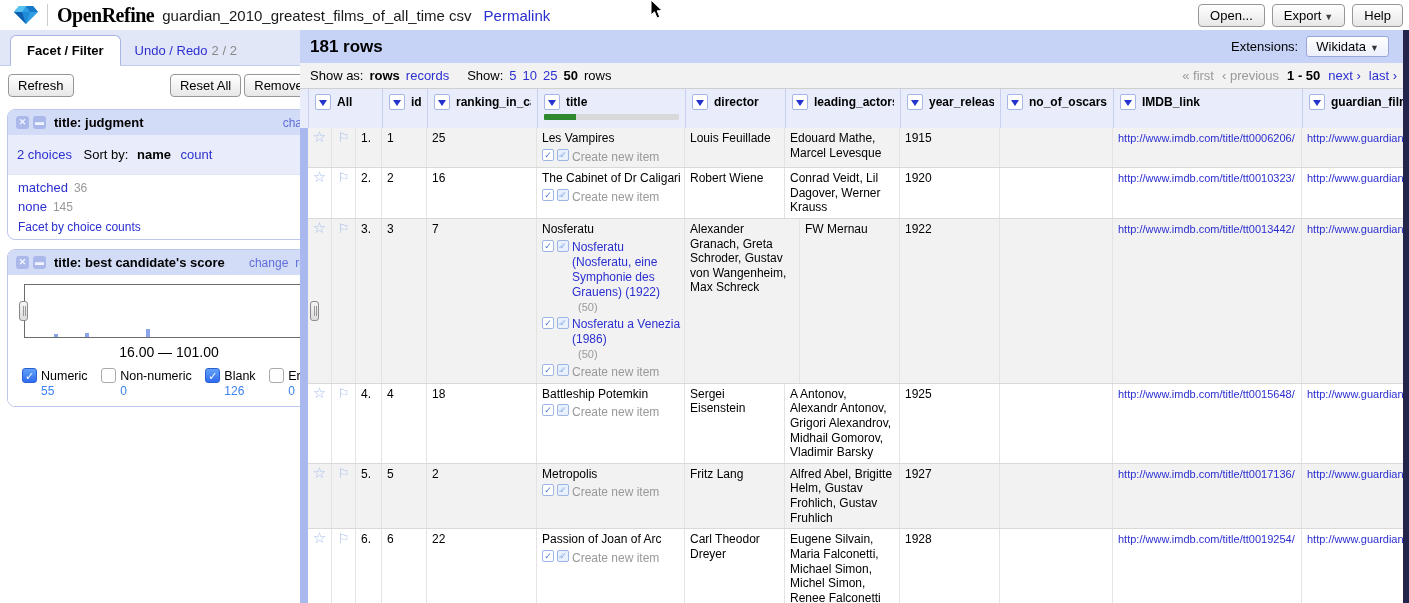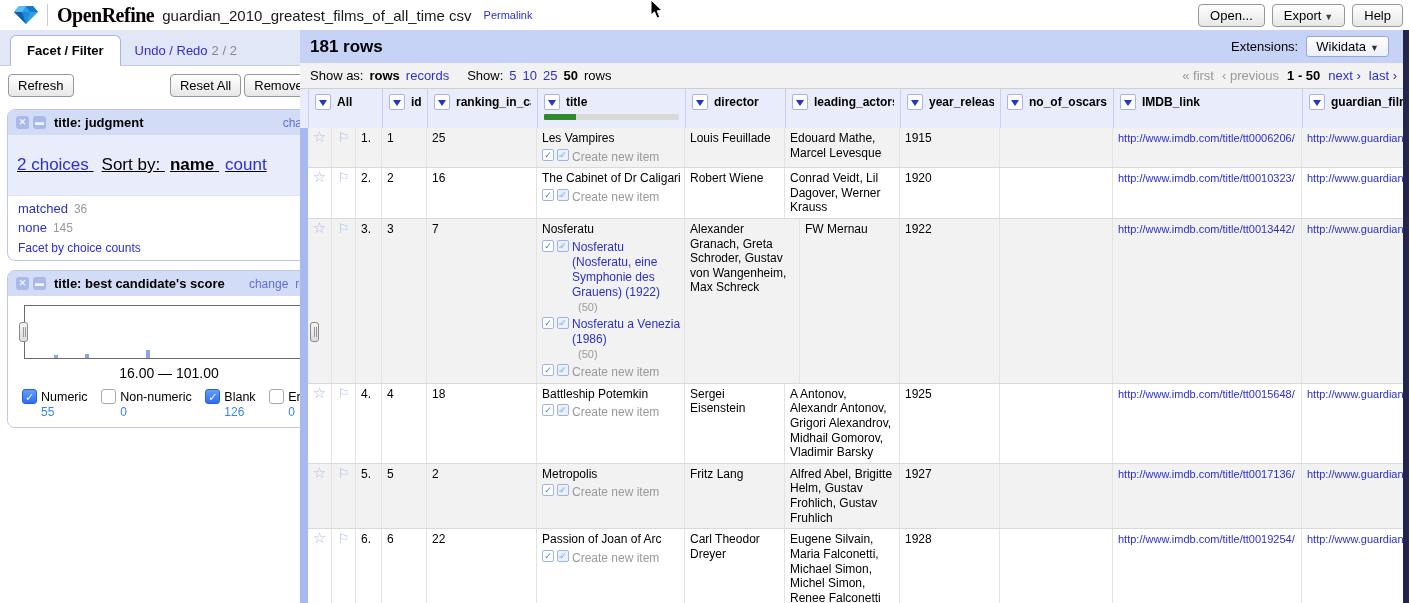--- a/index.html
+++ b/index.html
@@ -6,21 +6,21 @@
   html,body { background:#fff; }
   body { font-family:"Liberation Sans", sans-serif; }
   .screen { position:relative; width:1409px; height:603px; overflow:hidden; background:#fff; }
 
   
   .topbar { position:absolute; left:0; top:0; width:1409px; height:30px; background:#fff; display:flex; align-items:center; padding-left:14px; z-index:10; }
   .logo-diamond { width:24px; height:18px; margin-right:9px; }
   .logo-sep { width:1px; height:22px; background:#ccc; margin-right:9px; }
   .app-name { font-family:"Liberation Serif", serif; font-weight:bold; font-size:20px; color:#000; margin-right:8px; letter-spacing:-0.5px; }
   .proj-title { font-size:15px; color:#1a1a1a; margin-right:12px; }
-  .permalink { font-size:11px; color:#2b2fd0; text-decoration:none; cursor:pointer; }
+  .permalink { font-size:15px; color:#2b2fd0; text-decoration:none; cursor:pointer; }
   .topbar-right { margin-left:auto; display:flex; gap:7px; margin-right:6px; }
   .btn { background:linear-gradient(#ffffff,#e7e7e7); border:1px solid #979797; border-radius:4px; padding:3px 11px; font-size:13px; color:#000; cursor:pointer; white-space:nowrap; }
   .btn .caret { font-size:9px; color:#444; margin-left:3px; }
 
   
   .left-panel { position:absolute; left:0; top:30px; width:338px; bottom:0; background:#fff; }
   .tabbar { height:36px; background:#e2e7f7; border-bottom:1px solid #c3cbea; display:flex; align-items:flex-end; padding-left:10px; }
   .tab-active { background:#fff; border:1px solid #a9b4e0; border-bottom:1px solid #fff; border-radius:6px 6px 0 0; padding:7px 16px; font-size:13px; font-weight:bold; color:#000; margin-bottom:-1px; cursor:pointer; }
   .tab-link { padding:7px 14px; font-size:13px; cursor:pointer; }
   .tab-link a { color:#2b2fd0; text-decoration:none; }
@@ -28,21 +28,21 @@
   .panel-btnrow { display:flex; padding:8px 8px 6px 8px; }
   .panel-btnrow .spacer { flex:1; }
   .panel-btnrow .btn { font-size:13px; padding:3px 9px; }
   .panel-btnrow .btn + .btn { margin-left:3px; }
 
   .facet-box { margin:6px 7px 0 7px; border:1px solid #bcc6ee; border-radius:8px; overflow:hidden; background:#fff; }
   .facet-head { background:#d3dcf6; display:flex; align-items:center; padding:5px 8px; }
   .mini-btn { width:13px; height:13px; background:#aab8ea; border-radius:3px; color:#f2f5ff; font-size:9px; line-height:13px; text-align:center; font-weight:bold; margin-right:4px; cursor:pointer; flex:0 0 auto; }
   .facet-title { font-size:13px; font-weight:bold; color:#000; margin-left:4px; flex:1; white-space:nowrap; overflow:hidden; }
   .facet-link { font-size:12px; color:#5e6fd8; text-decoration:none; margin-left:7px; cursor:pointer; }
-  .facet-subrow { background:#e9edfb; padding:20px 9px; font-size:17px; border-bottom:1px solid #dfe4f6;text-decoration:underline; }
+  .facet-subrow { background:#e9edfb; padding:12px 9px; font-size:13px; border-bottom:1px solid #dfe4f6; }
   .facet-subrow a { color:#2b2fd0; text-decoration:none; cursor:pointer; }
   .facet-subrow .lbl { color:#000; margin-left:8px; }
   .facet-subrow .sel { font-weight:bold; margin-left:5px; }
   .facet-body { background:#fff; padding:3px 0 2px 0; }
   .choice-row { padding:2px 10px; font-size:13px; }
   .choice-row a { color:#2b2fd0; text-decoration:none; cursor:pointer; }
   .choice-count { color:#999; font-size:12px; margin-left:6px; }
   .facet-footer { padding:2px 10px 5px 10px; font-size:12px; }
   .facet-footer a { color:#2b2fd0; text-decoration:none; cursor:pointer; }
 

